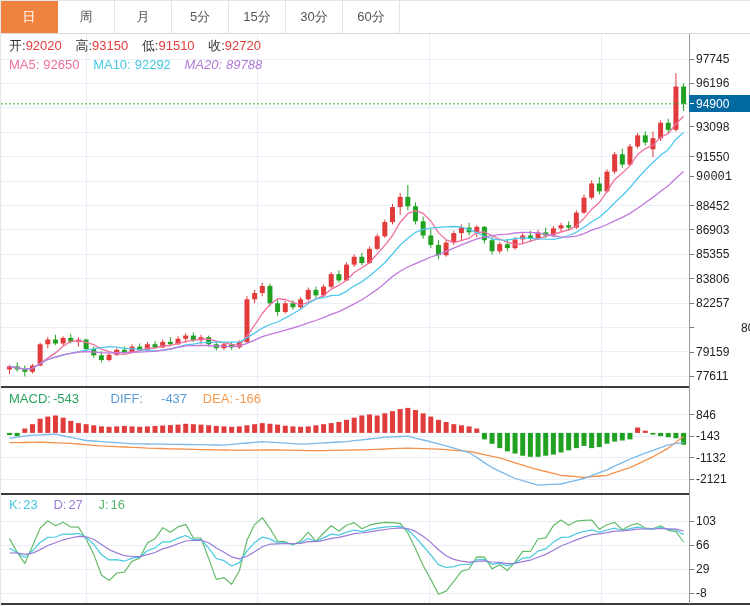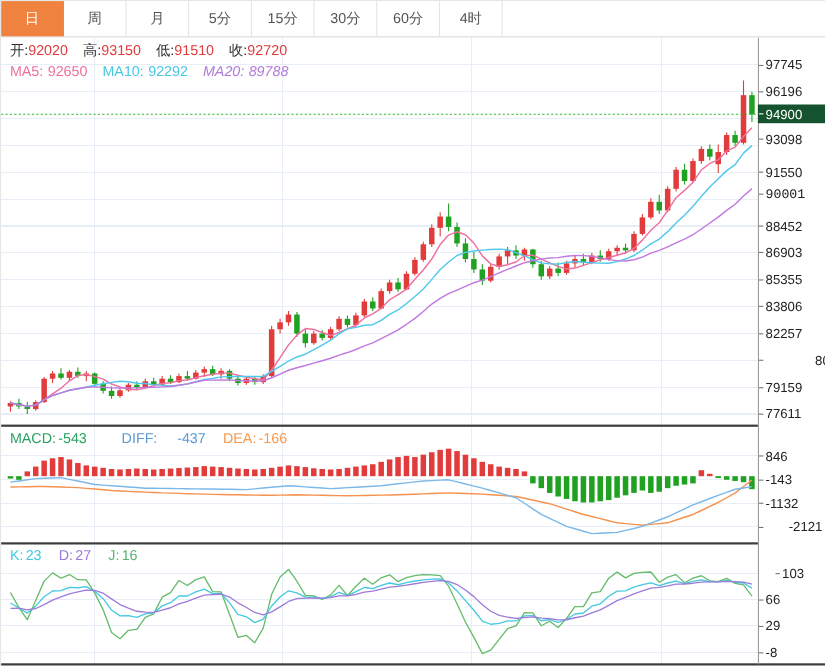--- a/index.html
+++ b/index.html
@@ -27,38 +27,37 @@
   
   svg.panel{position:absolute;left:0;display:block;z-index:1;}
   
   .sep{position:absolute;left:0;background:#3c3c3c;height:2px;z-index:4;}
   #axis-line{position:absolute;left:688px;top:33px;width:1px;height:570px;background:#9a9a9a;z-index:4;}
   
   .axis-label{position:absolute;left:689px;height:15px;display:flex;align-items:center;
               font-size:12px;color:#222;z-index:5;}
   .tick-dash{display:inline-block;width:4px;height:1px;background:#777;margin-right:2px;flex:none;}
   
-  #price-badge{position:absolute;left:688px;width:62px;height:17px;background:#14532d;color:#fff;
+  #price-badge{position:absolute;left:688px;width:62px;height:17px;background:#0369a1;color:#fff;
                font-size:12px;display:flex;align-items:center;z-index:7;}
   #price-badge .btick{display:inline-block;width:4px;height:1px;background:#fff;margin:0 2px 0 1px;flex:none;}
 </style>
 </head>
 <body>
 
 <div id="app">
 
   <div id="tabbar">
       <div class="tab active">日</div>
       <div class="tab">周</div>
       <div class="tab">月</div>
       <div class="tab">5分</div>
       <div class="tab">15分</div>
       <div class="tab">30分</div>
       <div class="tab">60分</div>
-      <div class="tab">4时</div>
     </div>
 
   <div class="hdr" id="hdr-ohlc" style="top:37px;">
     <span class="lab">开:</span><span class="val">92020</span>
     <span class="lab">高:</span><span class="val">93150</span>
     <span class="lab">低:</span><span class="val">91510</span>
     <span class="lab">收:</span><span class="val">92720</span>
   </div>
 
   <div class="hdr" id="hdr-ma" style="top:56px;">
@@ -470,25 +469,25 @@
         <span>846</span>
       </div>
       <div class="axis-label" style="top: 427.5px;">
         <span class="tick-dash"></span>
         <span>-143</span>
       </div>
       <div class="axis-label" style="top: 449px;">
         <span class="tick-dash"></span>
         <span>-1132</span>
       </div>
-      <div class="axis-label" style="top: 470.5px; gap: 21px;">
+      <div class="axis-label" style="top: 470.5px;">
         <span class="tick-dash"></span>
         <span>-2121</span>
       </div>
-      <div class="axis-label" style="top: 512.5px; margin-left: 15px;">
+      <div class="axis-label" style="top: 512.5px;">
         <span class="tick-dash"></span>
         <span>103</span>
       </div>
       <div class="axis-label" style="top: 536.5px;">
         <span class="tick-dash"></span>
         <span>66</span>
       </div>
       <div class="axis-label" style="top: 560.5px;">
         <span class="tick-dash"></span>
         <span>29</span>

